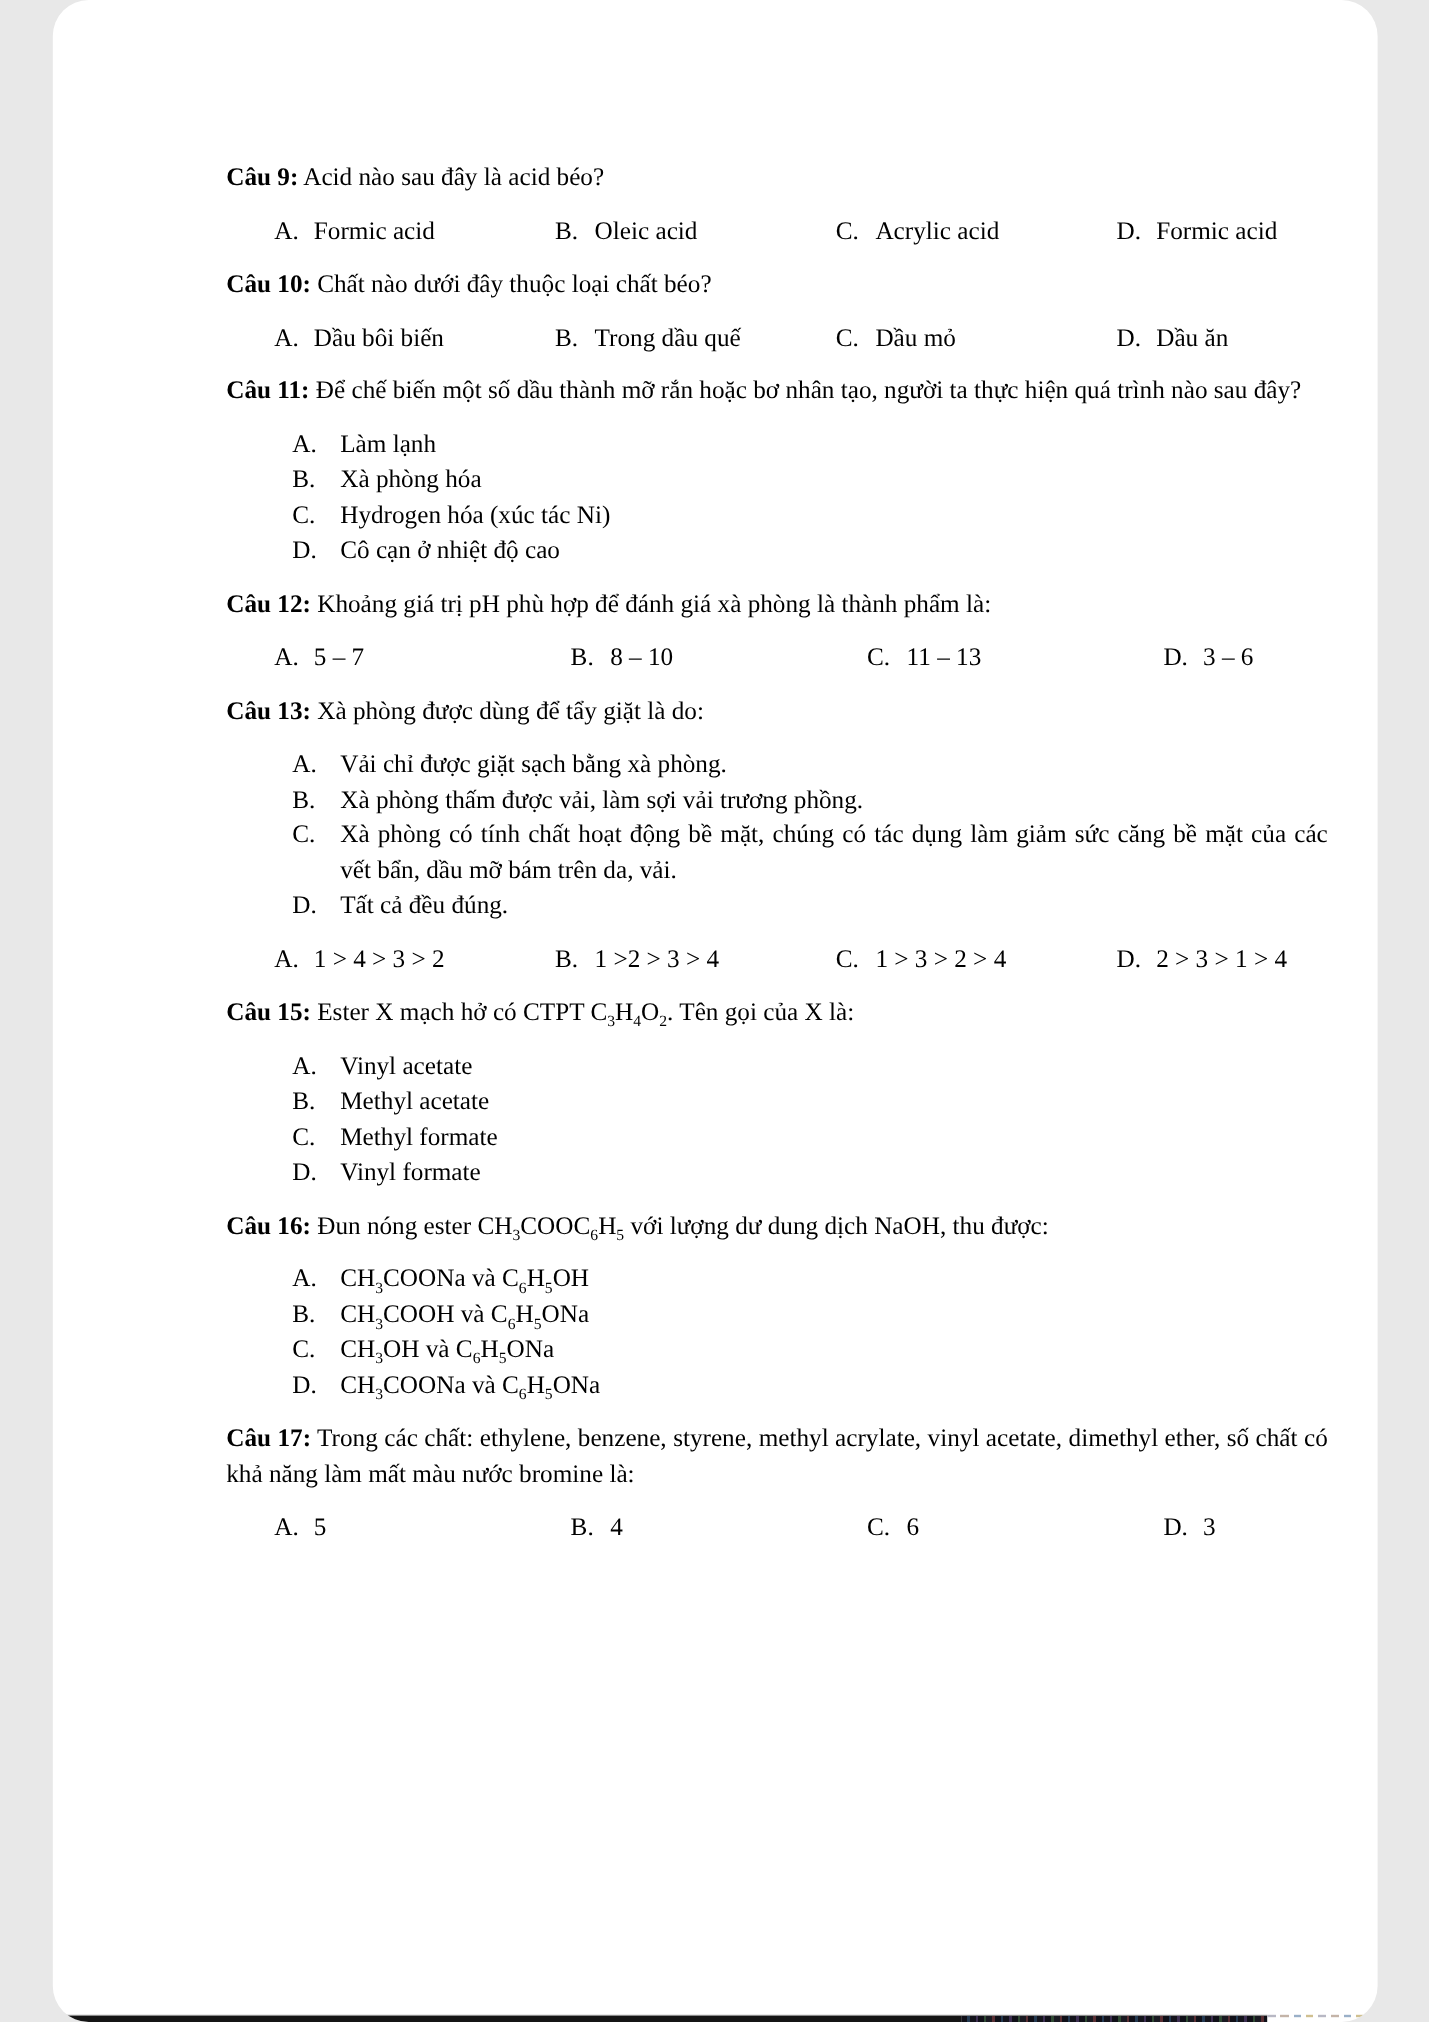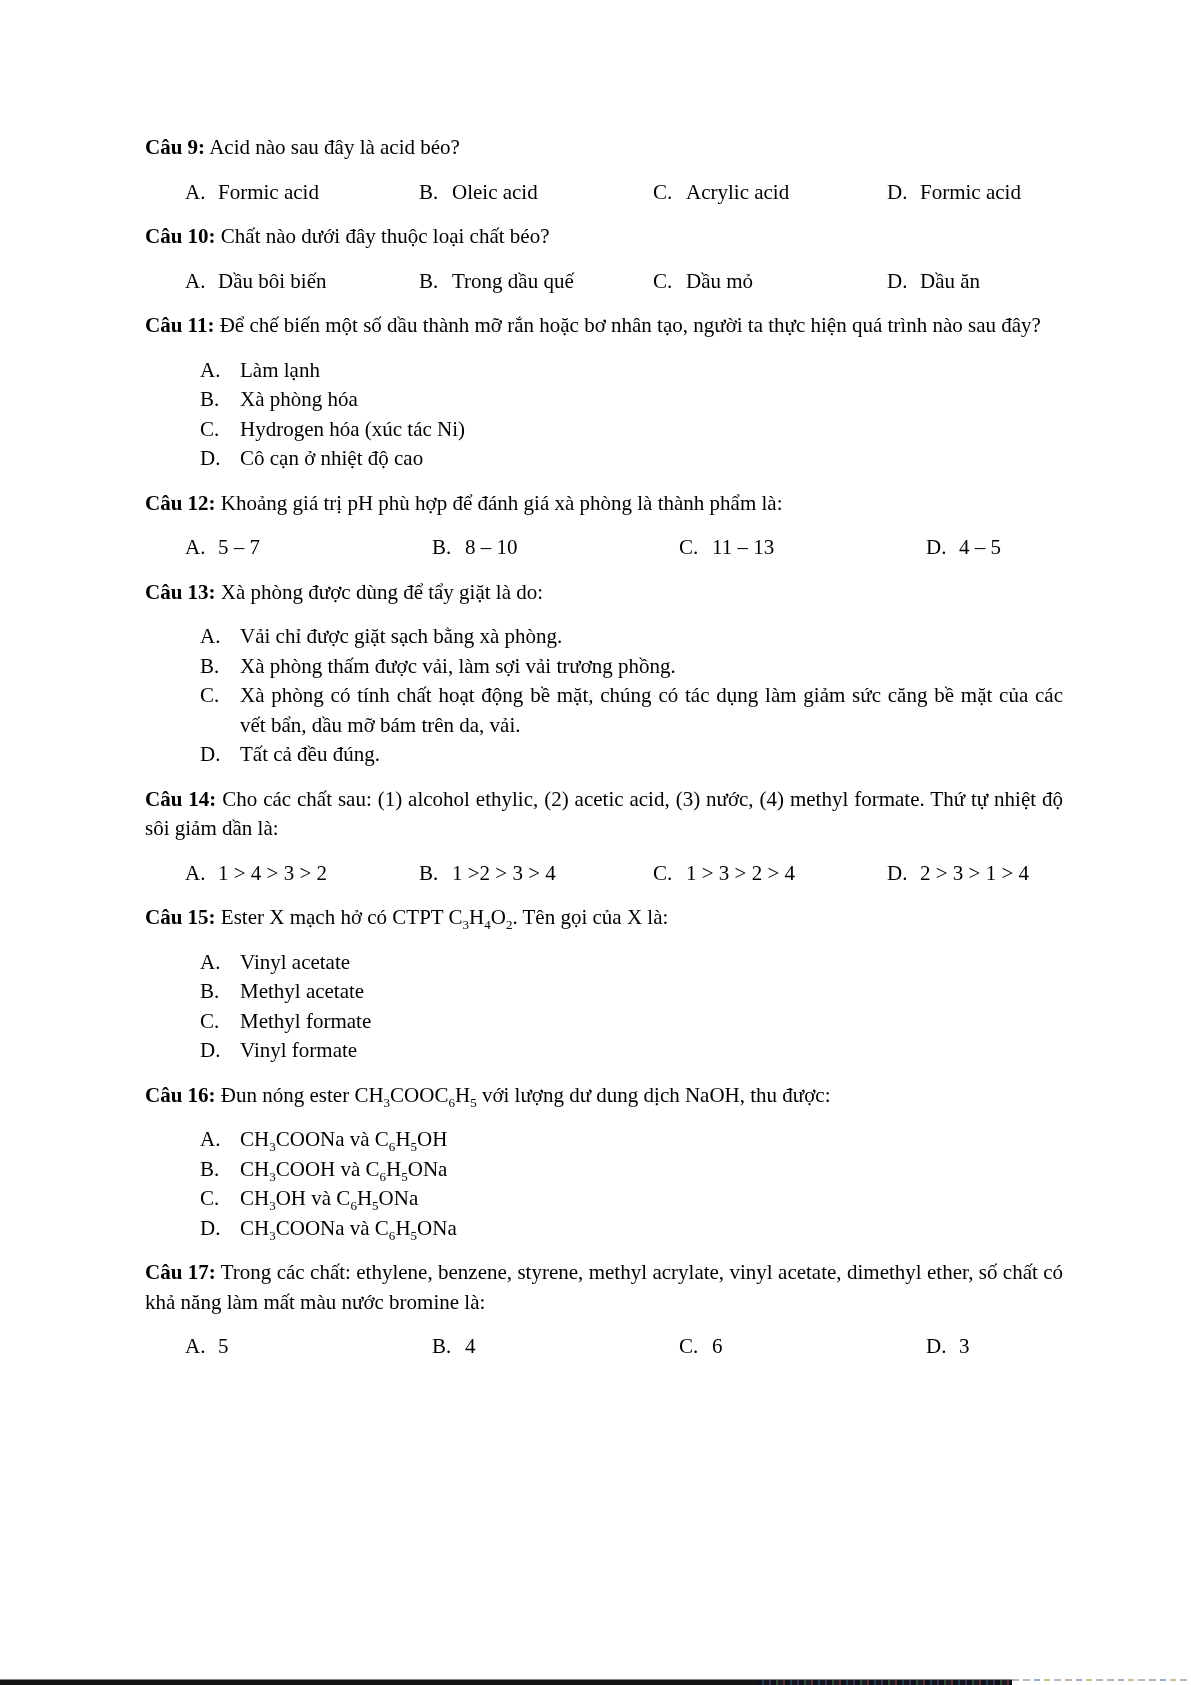--- a/index.html
+++ b/index.html
@@ -1,23 +1,24 @@
 <!DOCTYPE html>
 <html><head>
 <meta charset="utf-8">
 <style>
   html,body { margin:0; padding:0; background:#e8e8e8; }
   .page {
     position:relative;
-    width:1191px; height:1685px;
+    width:1104px; height:1685px;
     margin:0 auto;
     background:#ffffff;
     font-family:"Liberation Serif","DejaVu Serif",serif;
     color:#000;
     overflow:hidden;
+    border-radius:30px;
   }
   .content {
     position:absolute;
     left:145px; top:133px;
     width:918px;
     font-size:21px;
     line-height:29.5px;
   }
   .q { margin:0 0 15px 0; text-align:justify; }
   .q b { font-weight:bold; }
@@ -69,32 +70,31 @@
       <div class="opt"><span class="letter">B.</span><span>Xà phòng hóa</span></div>
       <div class="opt"><span class="letter">C.</span><span>Hydrogen hóa (xúc tác Ni)</span></div>
       <div class="opt"><span class="letter">D.</span><span>Cô cạn ở nhiệt độ cao</span></div>
     </div>
 
     <p class="q"><b>Câu 12:</b> <span>Khoảng giá trị pH phù hợp để đánh giá xà phòng là thành phẩm là:</span></p>
     <div class="opts-row wide">
       <div class="opt"><span class="letter">A.</span><span>5 – 7</span></div>
       <div class="opt"><span class="letter">B.</span><span>8 – 10</span></div>
       <div class="opt"><span class="letter">C.</span><span>11 – 13</span></div>
-      <div class="opt"><span class="letter">D.</span><span>4 – 5</span></div>
+      <div class="opt"><span class="letter">D.</span><span>3 – 6</span></div>
     </div>
 
     <p class="q"><b>Câu 13:</b> <span>Xà phòng được dùng để tẩy giặt là do:</span></p>
     <div class="opts-list">
       <div class="opt"><span class="letter">A.</span><span>Vải chỉ được giặt sạch bằng xà phòng.</span></div>
       <div class="opt"><span class="letter">B.</span><span>Xà phòng thấm được vải, làm sợi vải trương phồng.</span></div>
       <div class="opt"><span class="letter">C.</span><span>Xà phòng có tính chất hoạt động bề mặt, chúng có tác dụng làm giảm sức căng bề mặt của các vết bẩn, dầu mỡ bám trên da, vải.</span></div>
       <div class="opt"><span class="letter">D.</span><span>Tất cả đều đúng.</span></div>
     </div>
 
-    <p class="q"><b>Câu 14:</b> <span>Cho các chất sau: (1) alcohol ethylic, (2) acetic acid, (3) nước, (4) methyl formate. Thứ tự nhiệt độ sôi giảm dần là:</span></p>
     <div class="opts-row">
       <div class="opt"><span class="letter">A.</span><span>1 &gt; 4 &gt; 3 &gt; 2</span></div>
       <div class="opt"><span class="letter">B.</span><span>1 &gt;2 &gt; 3 &gt; 4</span></div>
       <div class="opt"><span class="letter">C.</span><span>1 &gt; 3 &gt; 2 &gt; 4</span></div>
       <div class="opt"><span class="letter">D.</span><span>2 &gt; 3 &gt; 1 &gt; 4</span></div>
     </div>
 
     <p class="q"><b>Câu 15:</b> <span>Ester X mạch hở có CTPT C<sub>3</sub>H<sub>4</sub>O<sub>2</sub>. Tên gọi của X là:</span></p>
     <div class="opts-list">
       <div class="opt"><span class="letter">A.</span><span>Vinyl acetate</span></div>

